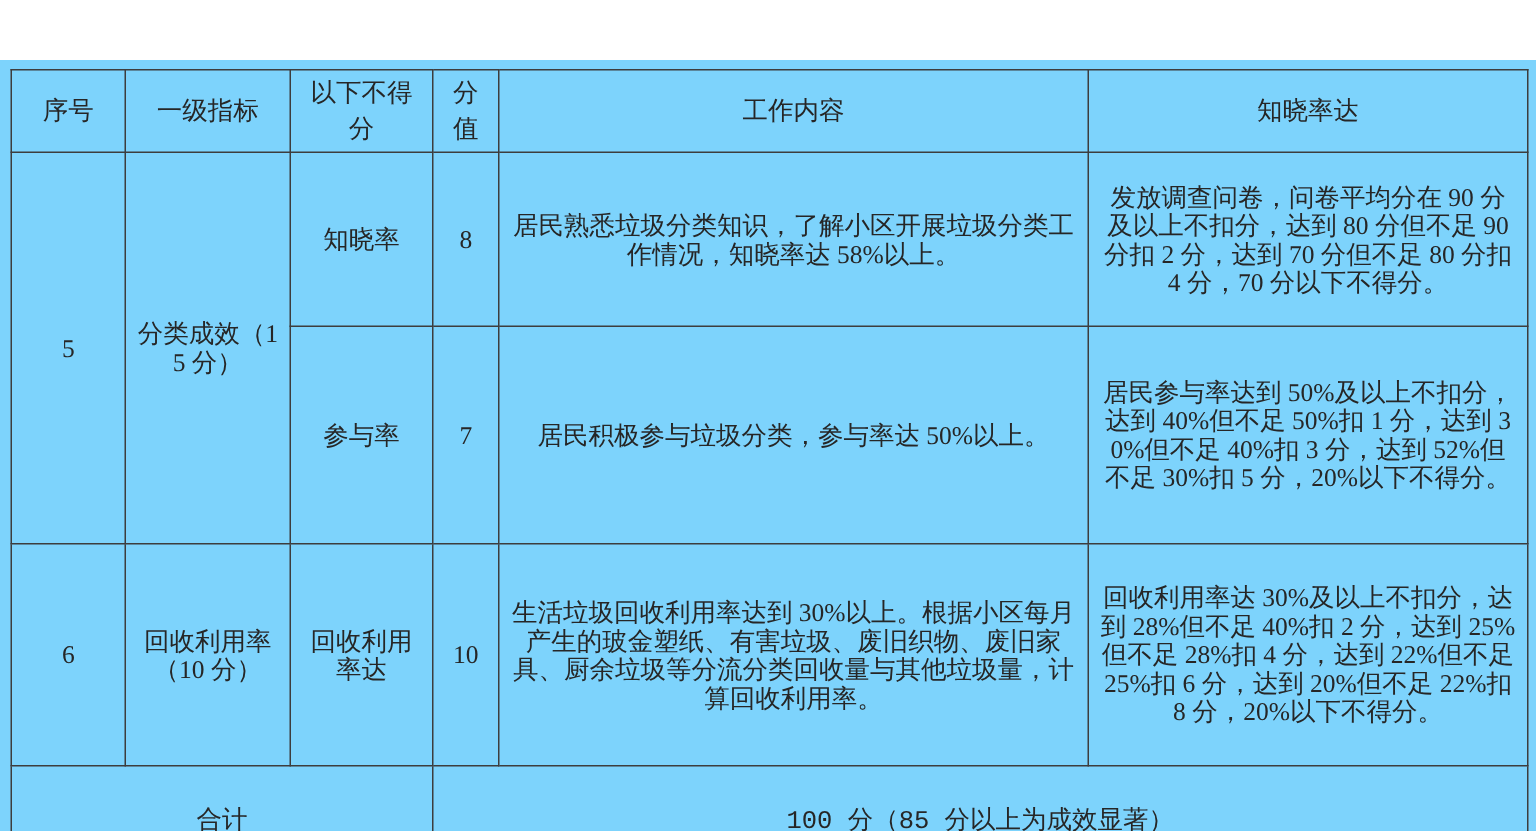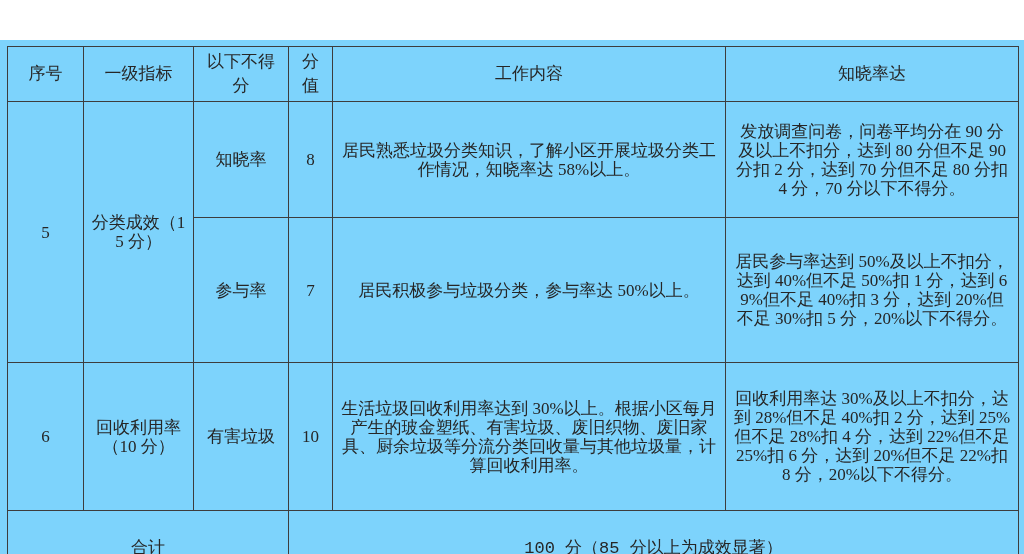--- a/index.html
+++ b/index.html
@@ -86,26 +86,26 @@
         <td rowspan="2" class="mid">分类成效（15 分）</td>
         <td>知晓率</td>
         <td>8</td>
         <td class="left">居民熟悉垃圾分类知识，了解小区开展垃圾分类工作情况，知晓率达 58%以上。</td>
         <td class="left">发放调查问卷，问卷平均分在 90 分及以上不扣分，达到 80 分但不足 90 分扣 2 分，达到 70 分但不足 80 分扣 4 分，70 分以下不得分。</td>
       </tr>
       <tr class="r2">
         <td>参与率</td>
         <td>7</td>
         <td class="left">居民积极参与垃圾分类，参与率达 50%以上。</td>
-        <td class="left">居民参与率达到 50%及以上不扣分，达到 40%但不足 50%扣 1 分，达到 69%但不足 40%扣 3 分，达到 20%但不足 30%扣 5 分，20%以下不得分。</td>
+        <td class="left">居民参与率达到 50%及以上不扣分，达到 40%但不足 50%扣 1 分，达到 30%但不足 40%扣 3 分，达到 52%但不足 30%扣 5 分，20%以下不得分。</td>
       </tr>
       <tr class="r3">
         <td>6</td>
         <td class="mid">回收利用率（10 分）</td>
-        <td class="mid">有害垃圾</td>
+        <td class="mid">回收利用率达</td>
         <td>10</td>
         <td class="left">生活垃圾回收利用率达到 30%以上。根据小区每月产生的玻金塑纸、有害垃圾、废旧织物、废旧家具、厨余垃圾等分流分类回收量与其他垃圾量，计算回收利用率。</td>
         <td class="left">回收利用率达 30%及以上不扣分，达到 28%但不足 40%扣 2 分，达到 25%但不足 28%扣 4 分，达到 22%但不足 25%扣 6 分，达到 20%但不足 22%扣 8 分，20%以下不得分。</td>
       </tr>
       <tr class="r-footer">
         <td colspan="3">合计</td>
         <td colspan="3">100 分（85 分以上为成效显著）</td>
       </tr>
     </tbody>
   </table>

